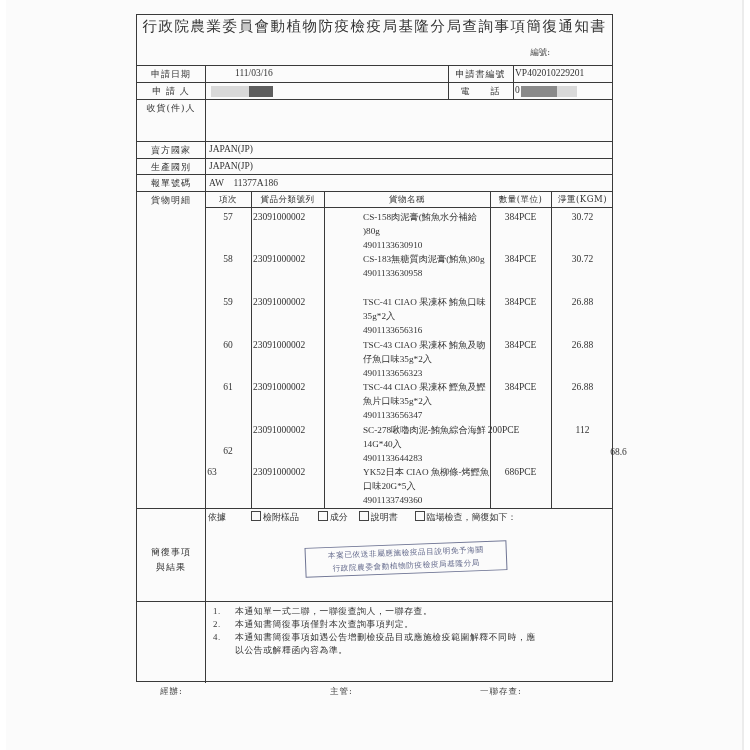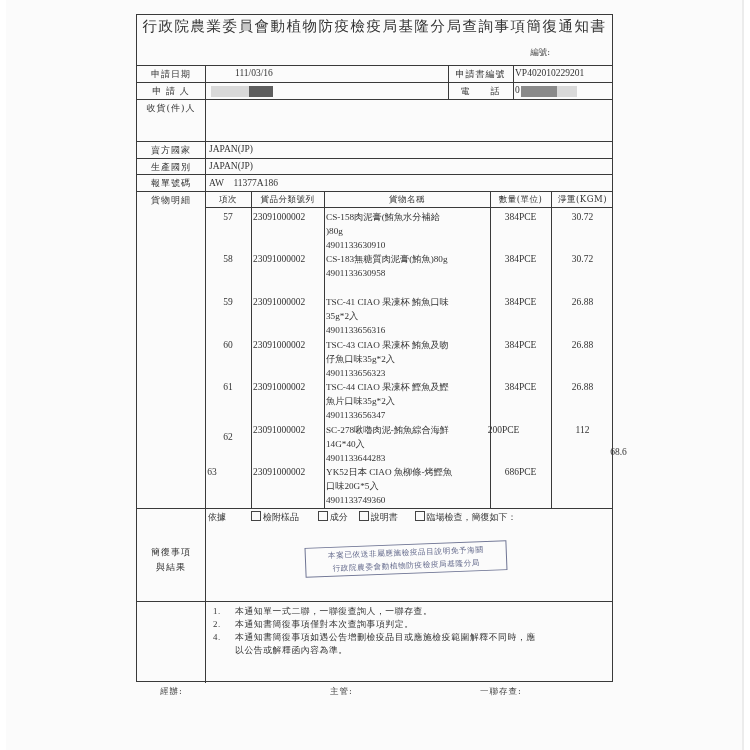--- a/index.html
+++ b/index.html
@@ -22,21 +22,21 @@
     font-size:14.5px; letter-spacing:1.5px; color:#333;
   }
   .serial { position:absolute; right:62px; top:32px; font-size:8.5px; color:#444; }
   .lbl { position:absolute; font-size:9px; color:#333; letter-spacing:1px; text-align:center; }
   .val { position:absolute; font-size:9.5px; color:#333; font-family:"Liberation Serif","DejaVu Serif",serif; }
   .redact-light { position:absolute; background:#d9d9d9; }
   .redact-dark  { position:absolute; background:#5e5e5e; }
   .th { position:absolute; font-size:8.5px; color:#333; text-align:center; letter-spacing:0.5px; }
   .cell { position:absolute; font-size:9.5px; color:#333; font-family:"Liberation Serif","DejaVu Serif",serif; line-height:14px; }
   .cell.c { text-align:center; }
-  .name { white-space:pre-line; font-size:9.2px; }
+  .name { white-space:pre-line; font-size:9.2px;padding-left:37px; }
   .basis { position:absolute; font-size:9px; color:#333; }
   .chk { display:inline-block; width:8px; height:8px; border:1px solid #444; margin:0 2px -1px 10px; }
   .stamp {
     position:absolute; left:305px; top:544px; width:202px; height:30px;
     border:1.2px solid #6f7594; transform:rotate(-2.2deg); color:#646a8c;
     font-size:7.6px; line-height:13px; text-align:center; padding:1px 0; box-sizing:border-box;
     letter-spacing:0.6px;
   }
   .note { position:absolute; font-size:8.8px; color:#333; line-height:13px; letter-spacing:0.6px; }
   .note .num { display:inline-block; width:22px; font-family:"Liberation Serif",serif; }
@@ -139,21 +139,21 @@
   <div>
     <div class="cell c" style="left:68px;width:46px;top:365px;">61</div>
     <div class="cell" style="left:116px;top:365px;">23091000002</div>
     <div class="cell name" style="left:189px;top:365px;width:164px;">TSC-44 CIAO 果凍杯 鰹魚及鰹
 魚片口味35g*2入
 4901133656347</div>
     <div class="cell c" style="left:353px;width:61px;top:365px;">384PCE</div>
     <div class="cell c" style="left:414px;width:63px;top:365px;">26.88</div>
   </div>
   <div>
-    <div class="cell c" style="left:68px;width:46px;top:415px;">62</div>
+    <div class="cell c" style="left:68px;width:46px;top:429px;">62</div>
     <div class="cell" style="left:116px;top:408px;">23091000002</div>
     <div class="cell name" style="left:189px;top:408px;width:164px;">SC-278啾嚕肉泥-鮪魚綜合海鮮
 14G*40入
 4901133644283</div>
     <div class="cell c" style="left:336px;width:61px;top:408px;">200PCE</div>
     <div class="cell c" style="left:414px;width:63px;top:408px;">112</div>
   </div>
   <div>
     <div class="cell c" style="left:52px;width:46px;top:450px;">63</div>
     <div class="cell" style="left:116px;top:450px;">23091000002</div>

